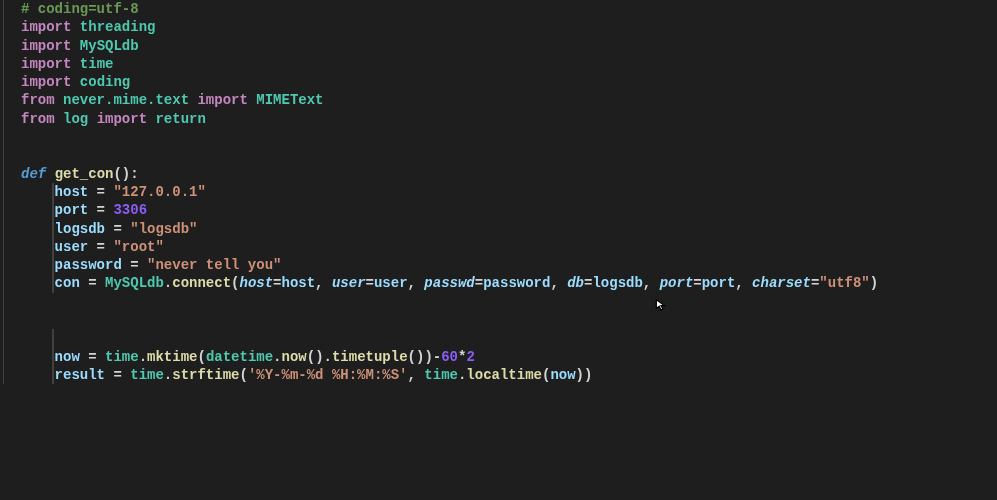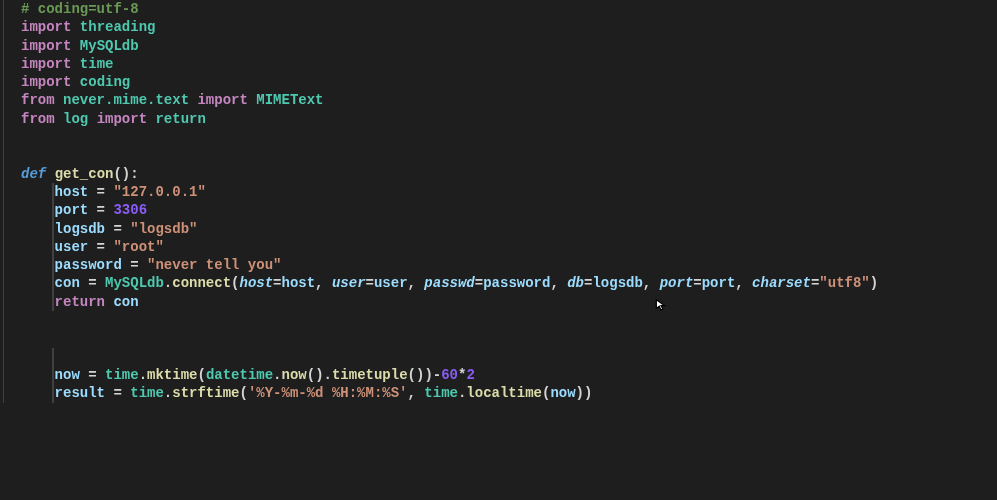--- a/index.html
+++ b/index.html
@@ -110,21 +110,20 @@
   <div class="line indent">    <span class="c-var">port</span><span class="c-ident"> = </span><span class="c-num">3306</span></div>
 
   <div class="line indent">    <span class="c-var">logsdb</span><span class="c-ident"> = </span><span class="c-str">"logsdb"</span></div>
 
   <div class="line indent">    <span class="c-var">user</span><span class="c-ident"> = </span><span class="c-str">"root"</span></div>
 
   <div class="line indent">    <span class="c-var">password</span><span class="c-ident"> = </span><span class="c-str">"never tell you"</span></div>
 
   <div class="line indent">    <span class="c-var">con</span><span class="c-ident"> = </span><span class="c-class">MySQLdb</span><span class="c-ident">.</span><span class="c-func">connect</span><span class="c-ident">(</span><span class="c-param">host</span><span class="c-ident">=</span><span class="c-var">host</span><span class="c-ident">, </span><span class="c-param">user</span><span class="c-ident">=</span><span class="c-var">user</span><span class="c-ident">, </span><span class="c-param">passwd</span><span class="c-ident">=</span><span class="c-var">password</span><span class="c-ident">, </span><span class="c-param">db</span><span class="c-ident">=</span><span class="c-var">logsdb</span><span class="c-ident">, </span><span class="c-param">port</span><span class="c-ident">=</span><span class="c-var">port</span><span class="c-ident">, </span><span class="c-param">charset</span><span class="c-ident">=</span><span class="c-str">"utf8"</span><span class="c-ident">)</span></div>
 
-  <div class="line indent">    <span class="c-keyword">return</span><span class="c-var"> con</span></div>
 
   <div class="line blank"></div>
   <div class="line blank"></div>
 
 
   <div class="line indent"></div>
 
   <div class="line indent">    <span class="c-var">now</span><span class="c-ident"> = </span><span class="c-builtin">time</span><span class="c-ident">.</span><span class="c-func">mktime</span><span class="c-ident">(</span><span class="c-builtin">datetime</span><span class="c-ident">.</span><span class="c-func">now</span><span class="c-ident">()</span><span class="c-ident">.</span><span class="c-func">timetuple</span><span class="c-ident">()</span><span class="c-ident">)</span><span class="c-ident">-</span><span class="c-num">60</span><span class="c-ident">*</span><span class="c-num">2</span></div>
 
   <div class="line indent">    <span class="c-var">result</span><span class="c-ident"> = </span><span class="c-builtin">time</span><span class="c-ident">.</span><span class="c-func">strftime</span><span class="c-ident">(</span><span class="c-str">'%Y-%m-%d %H:%M:%S'</span><span class="c-ident">, </span><span class="c-builtin">time</span><span class="c-ident">.</span><span class="c-func">localtime</span><span class="c-ident">(</span><span class="c-var">now</span><span class="c-ident">))</span></div>

